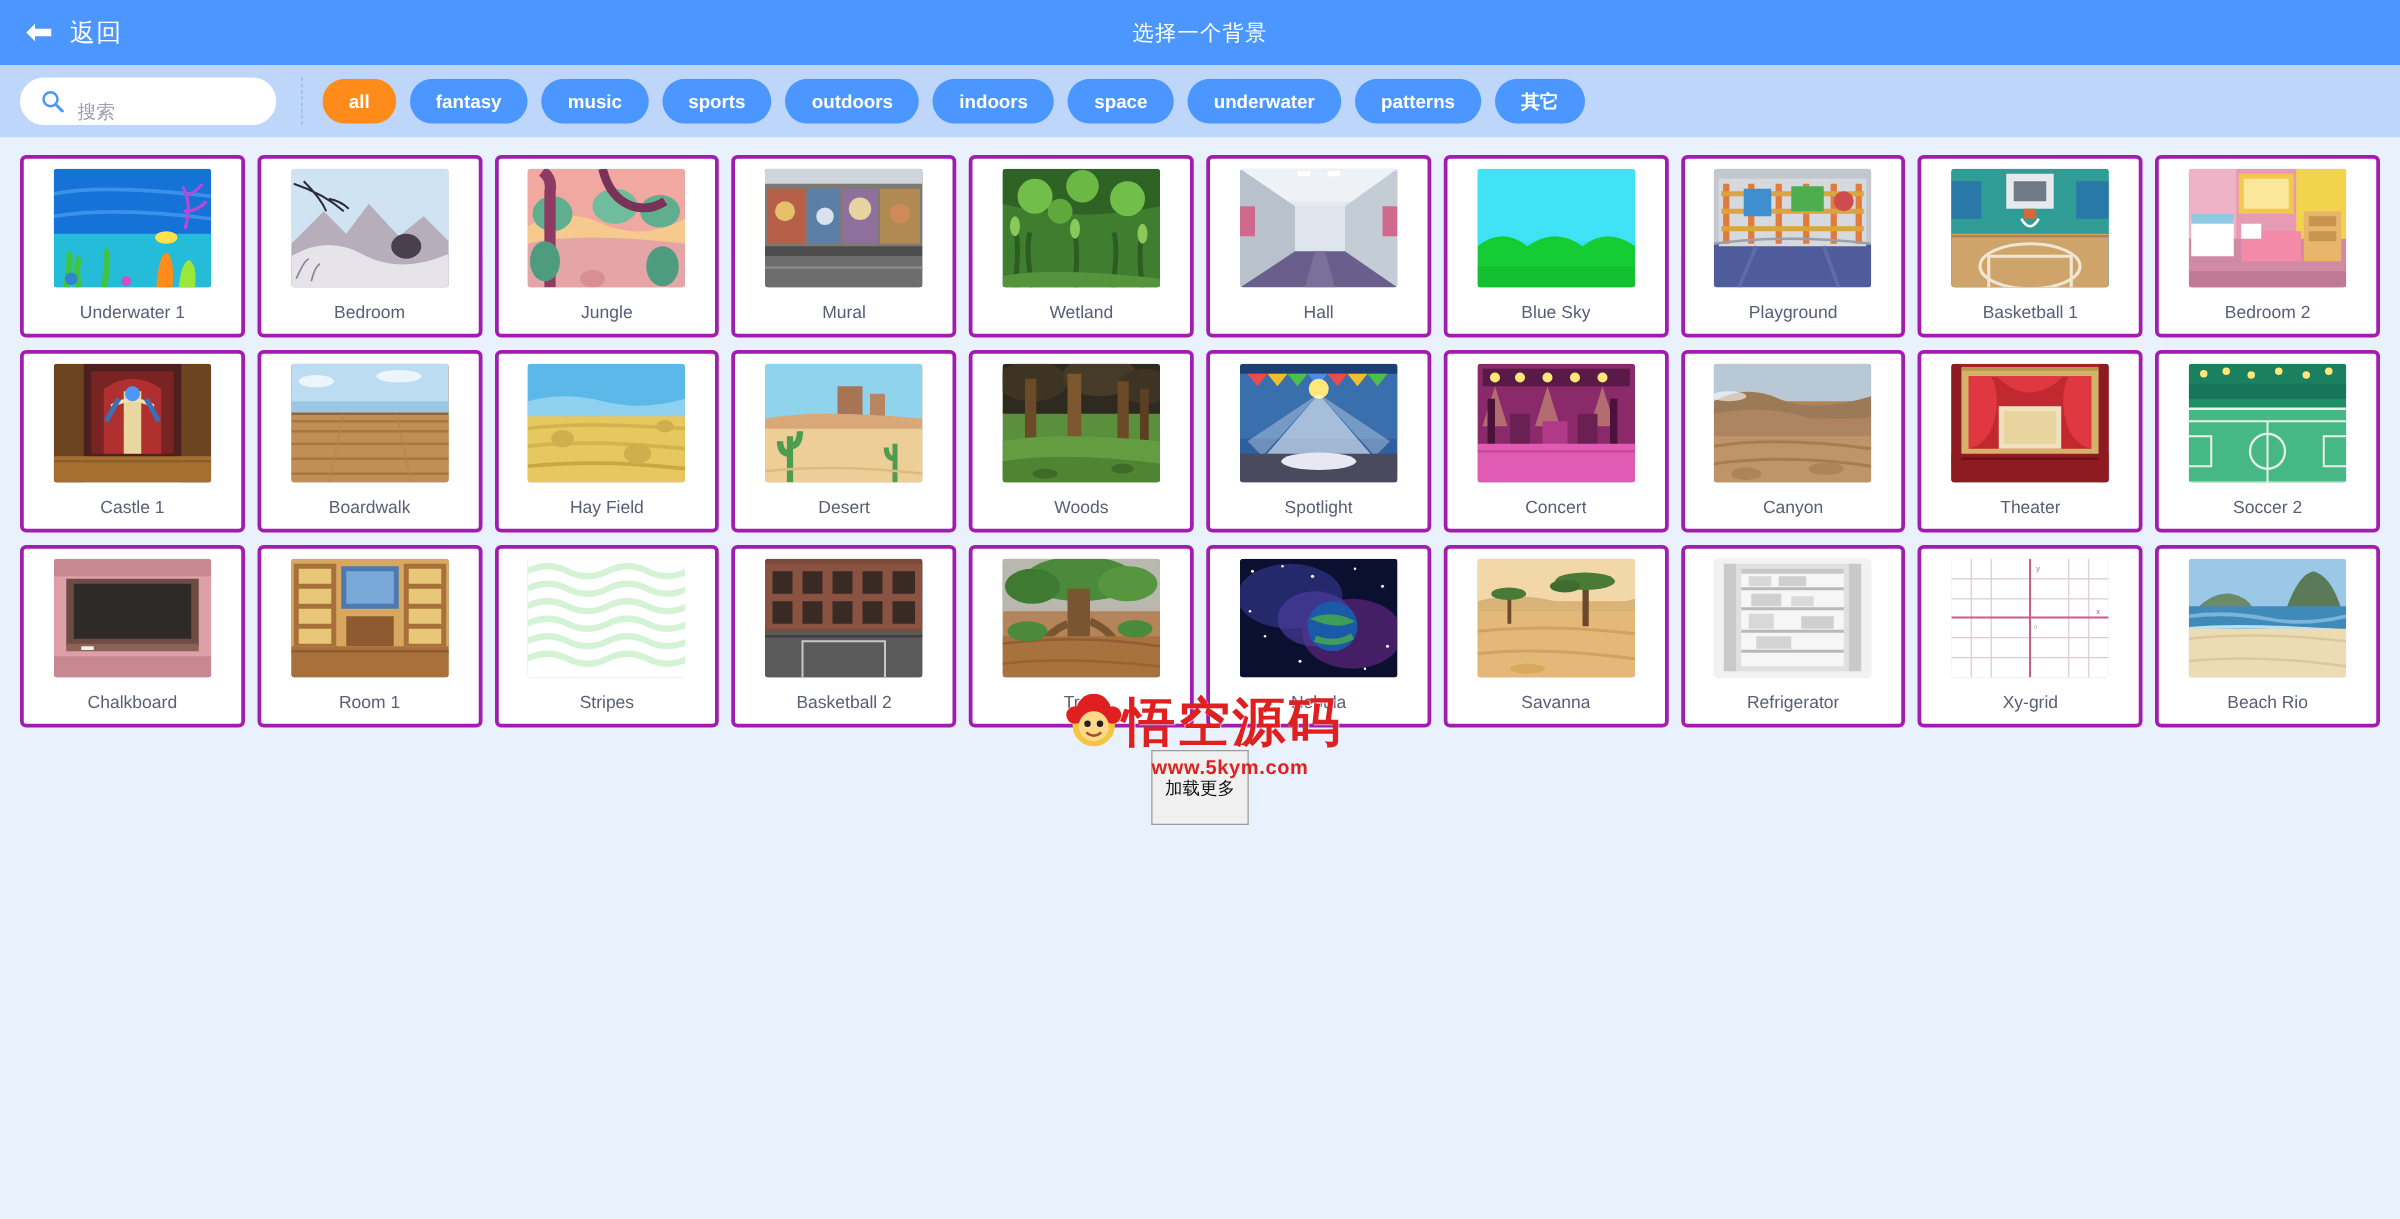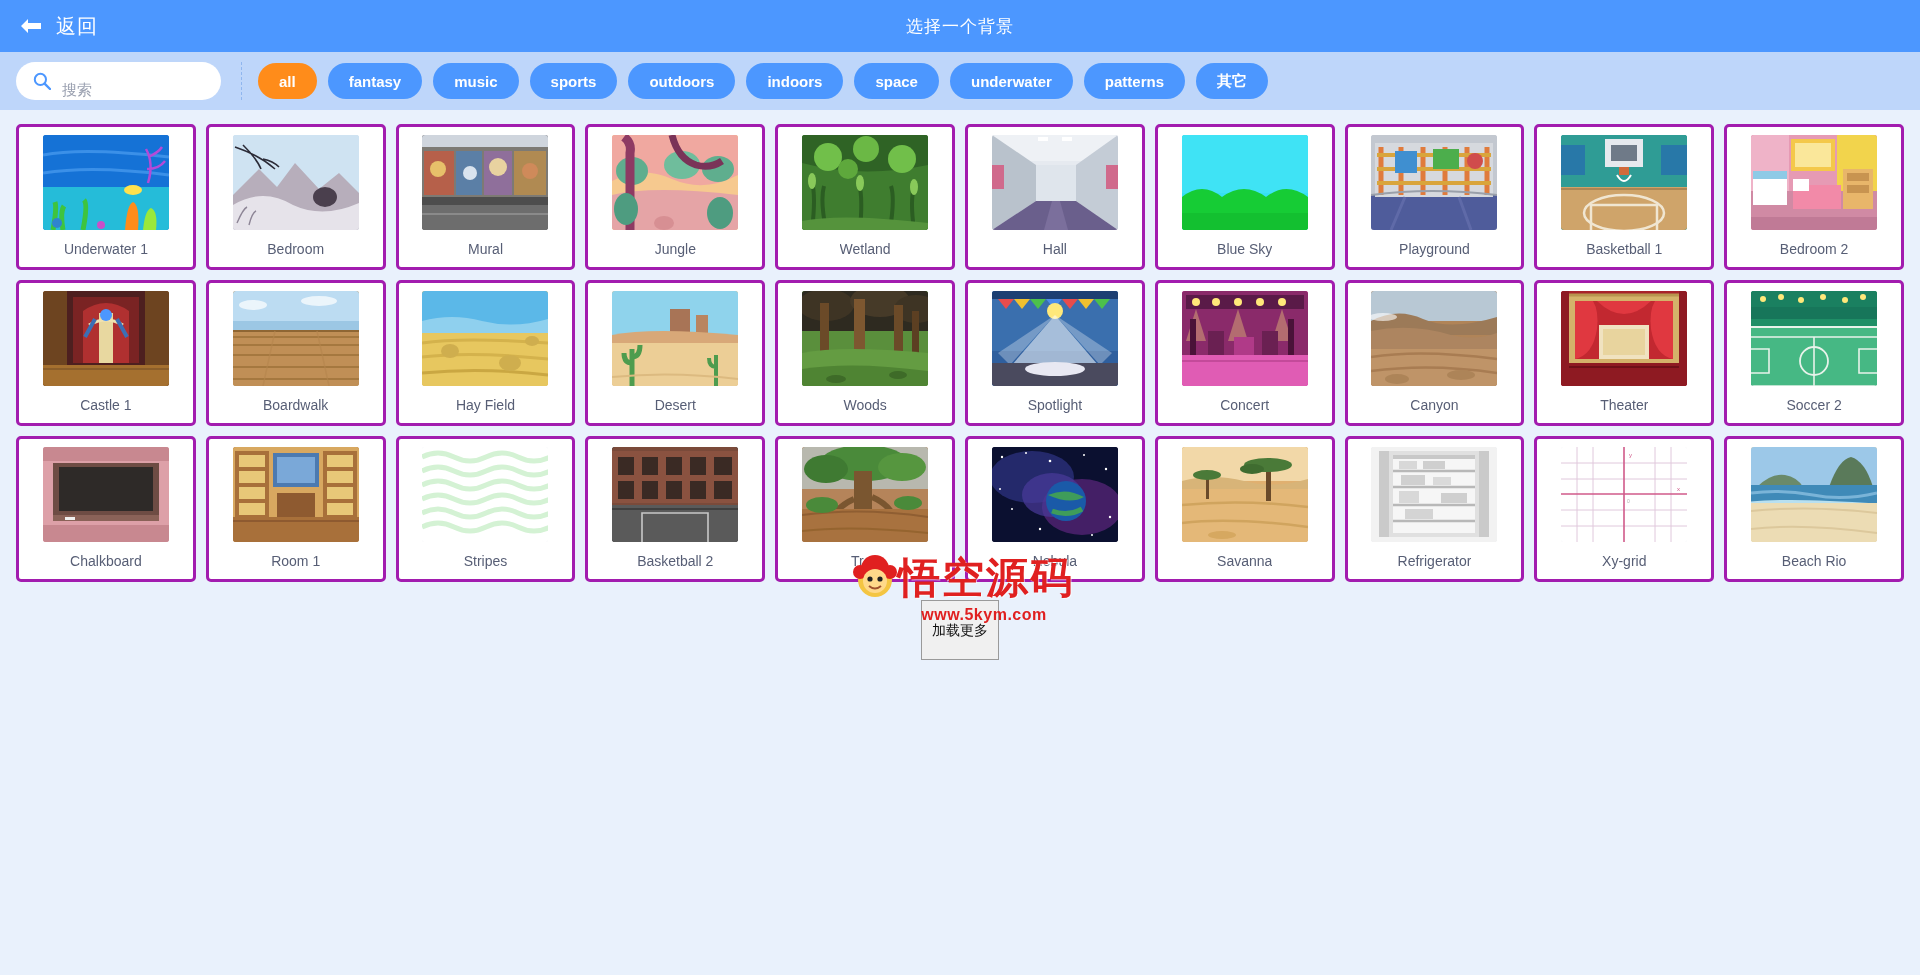--- a/index.html
+++ b/index.html
@@ -272,57 +272,57 @@
             <ellipse cx="92" cy="62" rx="12" ry="10" fill="#4a3f4d"></ellipse>
             <path d="M2 12 q24 8 40 22 M10 10 q14 14 18 24 M30 24 q10 2 16 8" stroke="#2c2c38" stroke-width="1.6" fill="none"></path>
             <path d="M4 88 q6 -14 10 -16 M16 90 q3 -12 7 -14" stroke="#8d8596" stroke-width="1.4" fill="none"></path>
           </svg>
         </div>
         <div class="card-label">Bedroom</div>
       </div>
       <div class="card">
         <div class="thumb">
           <svg viewBox="0 0 126 95" preserveAspectRatio="none">
+            <rect width="126" height="95" fill="#f6c98f"></rect>
+            <rect width="126" height="95" fill="#f6c98f"></rect>
+            <path d="M0 46 Q30 30 60 44 Q92 58 126 40 L126 0 L0 0Z" fill="#f0a8a0"></path>
+            <ellipse cx="20" cy="36" rx="16" ry="14" fill="#5fae8e"></ellipse>
+            <ellipse cx="70" cy="30" rx="18" ry="14" fill="#6fbd9c"></ellipse>
+            <ellipse cx="106" cy="34" rx="16" ry="13" fill="#5fae8e"></ellipse>
+            <path d="M0 60 Q40 50 126 60 L126 95 L0 95Z" fill="#e5a4a6"></path>
+            <path d="M18 95 L18 18 q2 -10 -6 -16" stroke="#8e3a63" stroke-width="9" fill="none"></path>
+            <path d="M60 0 q6 24 24 30 q14 4 26 -4" stroke="#7a3358" stroke-width="7" fill="none"></path>
+            <ellipse cx="14" cy="74" rx="12" ry="16" fill="#4e9c80"></ellipse>
+            <ellipse cx="108" cy="78" rx="13" ry="16" fill="#4e9c80"></ellipse>
+            <ellipse cx="52" cy="88" rx="10" ry="7" fill="#d78f93"></ellipse>
+          </svg>
+        </div>
+        <div class="card-label">Jungle</div>
+      </div>
+      <div class="card">
+        <div class="thumb">
+          <svg viewBox="0 0 126 95" preserveAspectRatio="none">
             <rect width="126" height="95" fill="#6f6f6f"></rect>
             <rect width="126" height="95" fill="#6f6f6f"></rect>
             <rect y="0" width="126" height="14" fill="#cfd5dd"></rect>
             <rect y="12" width="126" height="52" fill="#7d7a74"></rect>
             <rect x="2" y="16" width="30" height="44" fill="#b6604a"></rect>
             <rect x="34" y="16" width="26" height="44" fill="#5b7fa6"></rect>
             <rect x="62" y="16" width="28" height="44" fill="#8f6f9b"></rect>
             <rect x="92" y="16" width="32" height="44" fill="#b08a52"></rect>
             <circle cx="16" cy="34" r="8" fill="#e7c06a"></circle>
             <circle cx="48" cy="38" r="7" fill="#d9e3ee"></circle>
             <circle cx="76" cy="32" r="9" fill="#e8d2a0"></circle>
             <circle cx="108" cy="36" r="8" fill="#cf8a5a"></circle>
             <rect y="62" width="126" height="8" fill="#4d4d4d"></rect>
             <rect y="70" width="126" height="25" fill="#6d6d6d"></rect>
             <rect y="78" width="126" height="2" fill="#8a8a8a"></rect>
           </svg>
         </div>
         <div class="card-label">Mural</div>
-      </div>
-      <div class="card">
-        <div class="thumb">
-          <svg viewBox="0 0 126 95" preserveAspectRatio="none">
-            <rect width="126" height="95" fill="#f6c98f"></rect>
-            <rect width="126" height="95" fill="#f6c98f"></rect>
-            <path d="M0 46 Q30 30 60 44 Q92 58 126 40 L126 0 L0 0Z" fill="#f0a8a0"></path>
-            <ellipse cx="20" cy="36" rx="16" ry="14" fill="#5fae8e"></ellipse>
-            <ellipse cx="70" cy="30" rx="18" ry="14" fill="#6fbd9c"></ellipse>
-            <ellipse cx="106" cy="34" rx="16" ry="13" fill="#5fae8e"></ellipse>
-            <path d="M0 60 Q40 50 126 60 L126 95 L0 95Z" fill="#e5a4a6"></path>
-            <path d="M18 95 L18 18 q2 -10 -6 -16" stroke="#8e3a63" stroke-width="9" fill="none"></path>
-            <path d="M60 0 q6 24 24 30 q14 4 26 -4" stroke="#7a3358" stroke-width="7" fill="none"></path>
-            <ellipse cx="14" cy="74" rx="12" ry="16" fill="#4e9c80"></ellipse>
-            <ellipse cx="108" cy="78" rx="13" ry="16" fill="#4e9c80"></ellipse>
-            <ellipse cx="52" cy="88" rx="10" ry="7" fill="#d78f93"></ellipse>
-          </svg>
-        </div>
-        <div class="card-label">Jungle</div>
       </div>
       <div class="card">
         <div class="thumb">
           <svg viewBox="0 0 126 95" preserveAspectRatio="none">
             <rect width="126" height="95" fill="#3f7d2f"></rect>
             <rect width="126" height="95" fill="#3f7d2f"></rect>
             <path d="M0 0 L126 0 L126 30 Q60 44 0 28Z" fill="#2f6325"></path>
             <circle cx="26" cy="22" r="14" fill="#71bf4a"></circle>
             <circle cx="64" cy="14" r="13" fill="#6bb845"></circle>
             <circle cx="100" cy="24" r="14" fill="#71bf4a"></circle>

